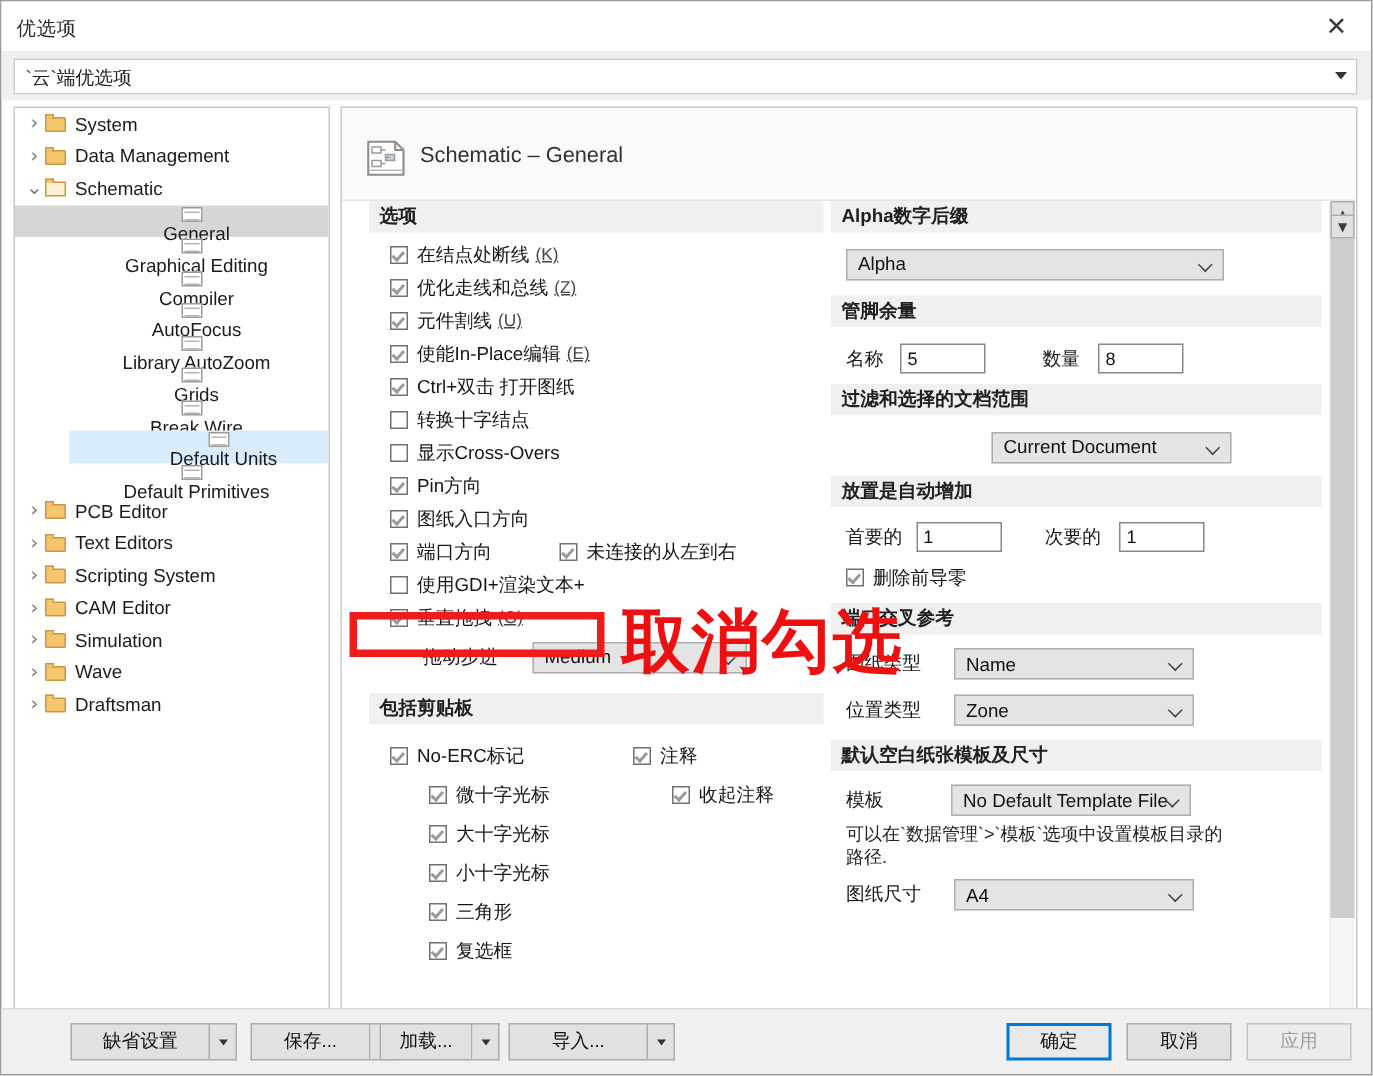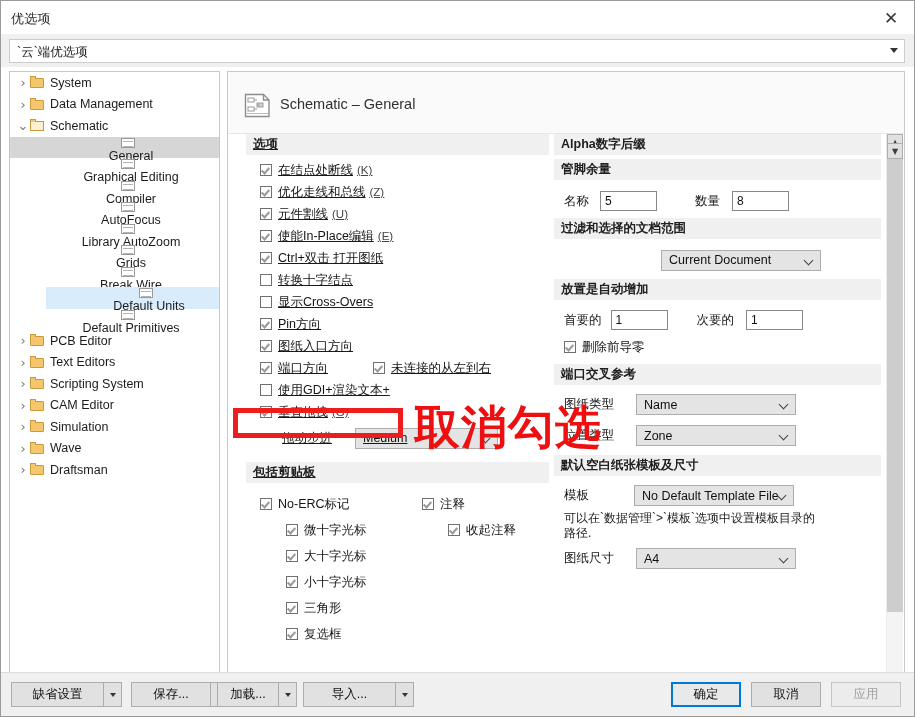--- a/index.html
+++ b/index.html
@@ -45,21 +45,21 @@
   .lvl1{padding-left:28px;flex-direction:column;}
 
   
   .panel{position:absolute;left:226px;top:70px;width:678px;height:602px;background:#fff;border:1px solid #c8c8c8;box-sizing:border-box;}
   .panelhdr{position:absolute;left:0;top:0;width:676px;height:62px;background:#fafafa;border-bottom:1px solid #e6e6e6;box-sizing:border-box;}
   .panelhdr .hicon{position:absolute;left:16px;top:21px;width:27px;height:25px;}
   .panelhdr .htxt{position:absolute;left:52px;top:24px;font-size:14.5px;color:#303030;}
 
   .content{position:absolute;left:0;top:62px;width:660px;height:539px;overflow:hidden;}
   .col{position:absolute;top:0;}
-  .colL{left:18px;width:303px;text-decoration:underline;}
+  .colL{left:18px;width:303px;}
   .colR{left:326px;width:327px;}
 
   .sechdr{height:21px;background:#f0f0f0;font-weight:bold;font-size:12.5px;color:#202020;display:flex;align-items:center;padding-left:7px;box-sizing:border-box;margin-bottom:4px;}
 
   .cbrow{display:flex;align-items:center;height:22px;padding-left:14px;box-sizing:border-box;}
   .cb{width:12px;height:12px;border:1px solid #707070;background:#fff;box-sizing:border-box;position:relative;flex:0 0 auto;}
   .cb.on::after{content:"";position:absolute;left:2px;top:1px;width:5px;height:8px;border:solid #9a9a9a;border-width:0 2px 2px 0;transform:rotate(42deg);box-sizing:border-box;}
   .cblab{font-size:12.5px;color:#151515;padding-left:6px;white-space:nowrap;}
   .hot{text-decoration:underline;}
   .muted{color:#444;font-size:11.5px;}
@@ -75,21 +75,21 @@
 
   
   .vsb{position:absolute;right:1px;top:62px;width:16px;height:538px;background:#f4f4f4;border-left:1px solid #ebebeb;}
   .vsb .btn{position:absolute;left:0;width:16px;height:16px;display:flex;align-items:center;justify-content:center;font-size:8px;color:#3d3d3d;font-family:"DejaVu Sans",sans-serif;}
   .vsb .up{top:0;}
   .vsb .dn{bottom:0;}
   .vsb .thumb{position:absolute;left:0;top:18px;width:16px;height:460px;background:#cdcdcd;}
 
   
   .footer{position:absolute;left:0;bottom:0;width:913px;height:43px;background:#f0f0f0;border-top:1px solid #dcdcdc;}
-  .splitbtn{position:absolute;top:9px;height:25px;display:flex;}
+  .splitbtn{position:absolute;top:9px;height:25px;display:flex;margin-left:36px;}
   .splitbtn .main{background:#e1e1e1;border:1px solid #adadad;box-sizing:border-box;display:flex;align-items:center;justify-content:center;font-size:12.5px;color:#111;}
   .splitbtn .drop{width:18px;background:#e1e1e1;border:1px solid #adadad;border-left:none;box-sizing:border-box;display:flex;align-items:center;justify-content:center;}
   .splitbtn .drop i{display:block;width:0;height:0;border-left:3.5px solid transparent;border-right:3.5px solid transparent;border-top:4.5px solid #333;}
   .btn{position:absolute;top:9px;height:25px;background:#e1e1e1;border:1px solid #adadad;box-sizing:border-box;display:flex;align-items:center;justify-content:center;font-size:12.5px;color:#111;}
   .btn.primary{border:2px solid #0078d7;background:#e9e9e9;}
   .btn.disabled{color:#a0a0a0;background:#ececec;border-color:#c4c4c4;}
 
   
   .redbox{position:absolute;border:5px solid #ee1c1c;box-sizing:border-box;pointer-events:none;}
   .redtext{position:absolute;color:#ee1010;font-weight:bold;font-size:46px;line-height:46px;letter-spacing:1px;white-space:nowrap;pointer-events:none;font-family:"DejaVu Sans","Liberation Sans",sans-serif;}
@@ -339,20 +339,26 @@
                 <span class="cblab">收起注释</span>
               </div>
             </div>
         </div>
 
       </div>
 
       <div class="col colR">
 
         <div class="sechdr">Alpha数字后缀</div>
+        <div class="fieldrow" style="padding-left:0;height:34px;">
+          <div class="combo" style="width:252px;margin-left:10px;">
+            <span>Alpha</span>
+            <span class="cv"></span>
+          </div>
+        </div>
 
         <div class="sechdr" style="margin-top:4px;">管脚余量</div>
         <div class="fieldrow" style="padding-left:10px;height:34px;">
           <span class="flabel">名称</span>
           <div class="txtin" style="width:57px;margin-left:11px;">
             <span>5</span>
           </div>
           <span class="flabel" style="margin-left:38px;">数量</span>
           <div class="txtin" style="width:57px;margin-left:12px;">
             <span>8</span>

